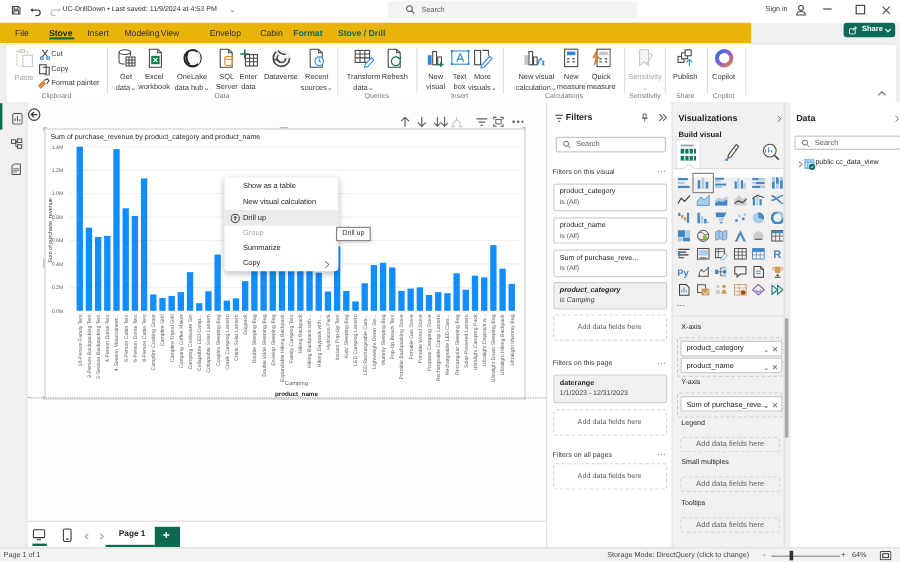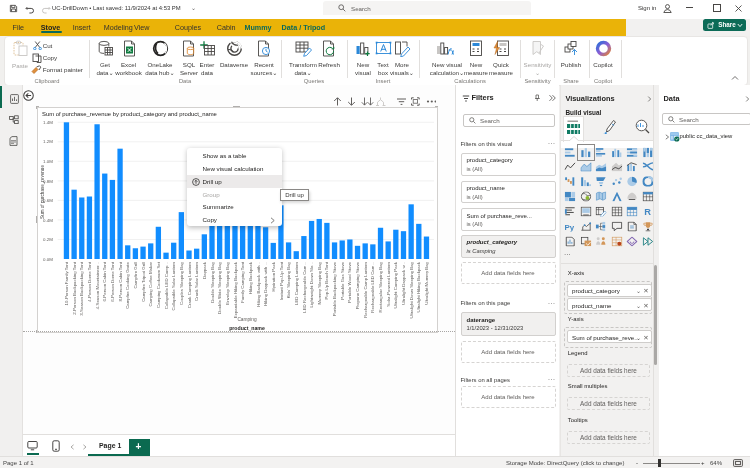--- a/index.html
+++ b/index.html
@@ -84,24 +84,24 @@
     <svg class="abs" style="left:734px;top:3.5px" width="9" height="9" viewBox="0 0 9 9" stroke="#484644" stroke-width="0.9">
         <path d="M1.5 1.5 7.5 7.5M7.5 1.5 1.5 7.5"></path>
       </svg>
   </div>
   <div id="menurow" class="abs">
     <div class="menuitem" style="left:12.5px">File</div>
     <div class="menuitem" style="left:40.8px;font-weight:bold;color:#252423;">Stove</div>
     <div class="menuitem" style="left:72.7px">Insert</div>
     <div class="menuitem" style="left:103.7px">Modeling</div>
     <div class="menuitem" style="left:134px">View</div>
-    <div class="menuitem" style="left:174.8px">Couples</div>
+    <div class="menuitem" style="left:174.8px">Envelop</div>
     <div class="menuitem" style="left:216.8px">Cabin</div>
-    <div class="menuitem green" style="left:244.4px">Mummy</div>
-    <div class="menuitem green" style="left:281.6px">Data / Tripod</div>
+    <div class="menuitem green" style="left:244.4px">Format</div>
+    <div class="menuitem green" style="left:281.6px">Stove / Drill</div>
     <div class="abs" style="left:40.5px;top:12.4px;width:21px;height:1.8px;background:#0c695a;border-radius:1px;"></div>
     <div class="abs" style="left:703.3px;top:-0.3px;width:42.7px;height:12px;background:#0c6b57;border-radius:2.5px;">
       <svg class="abs" style="left:4px;top:2px" width="8.5" height="8.5" viewBox="0 0 9 9" fill="none" stroke="#fff" stroke-width="0.8">
           <rect x="1" y="3.2" width="5" height="4.6" rx="0.5"></rect>
           <path d="M4.2 4.8c.3-1.8 1.3-2.6 2.6-2.6m-1.5-.9 1.7.7-.7 1.7"></path>
         </svg>
       <div class="abs" style="left:15px;top:2.4px;font-size:6.3px;color:#fff;font-weight:bold;">Share</div>
       <svg class="abs" style="left:34px;top:4px" width="6" height="5" viewBox="0 0 6 5" fill="none" stroke="#fff" stroke-width="0.9">
           <path d="M0.8 1 3 3.6 5.2 1"></path>
         </svg>

